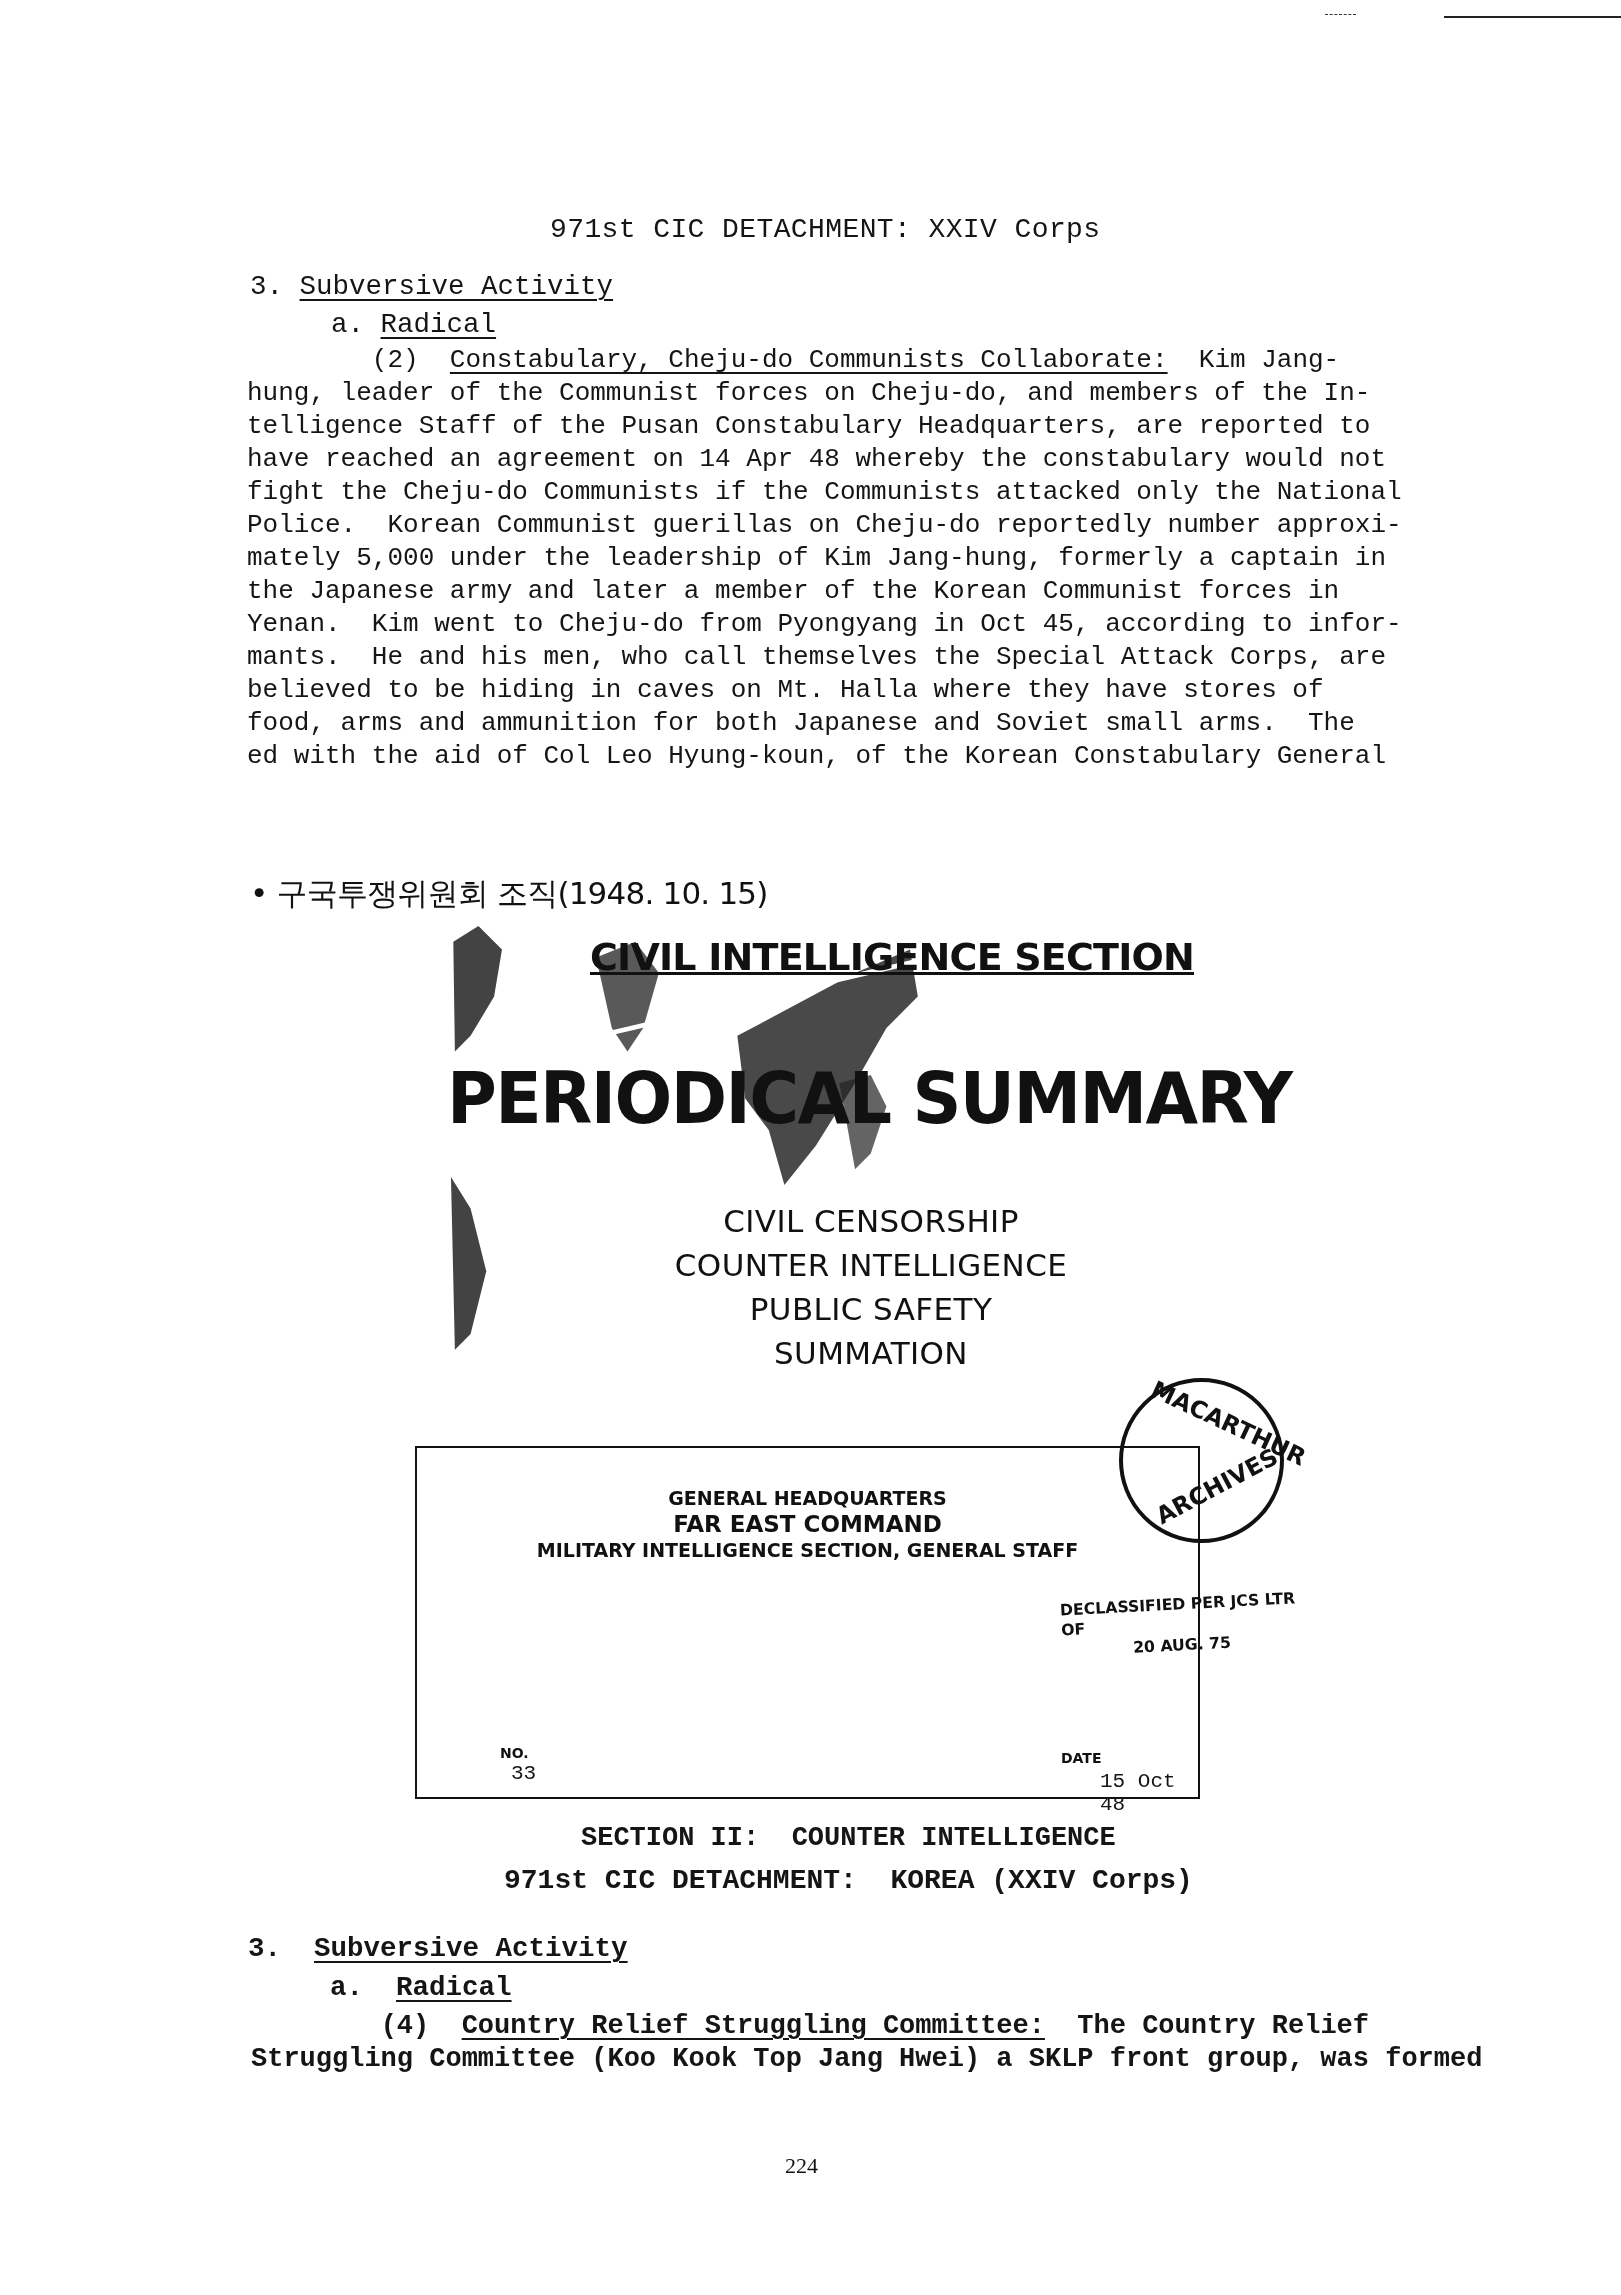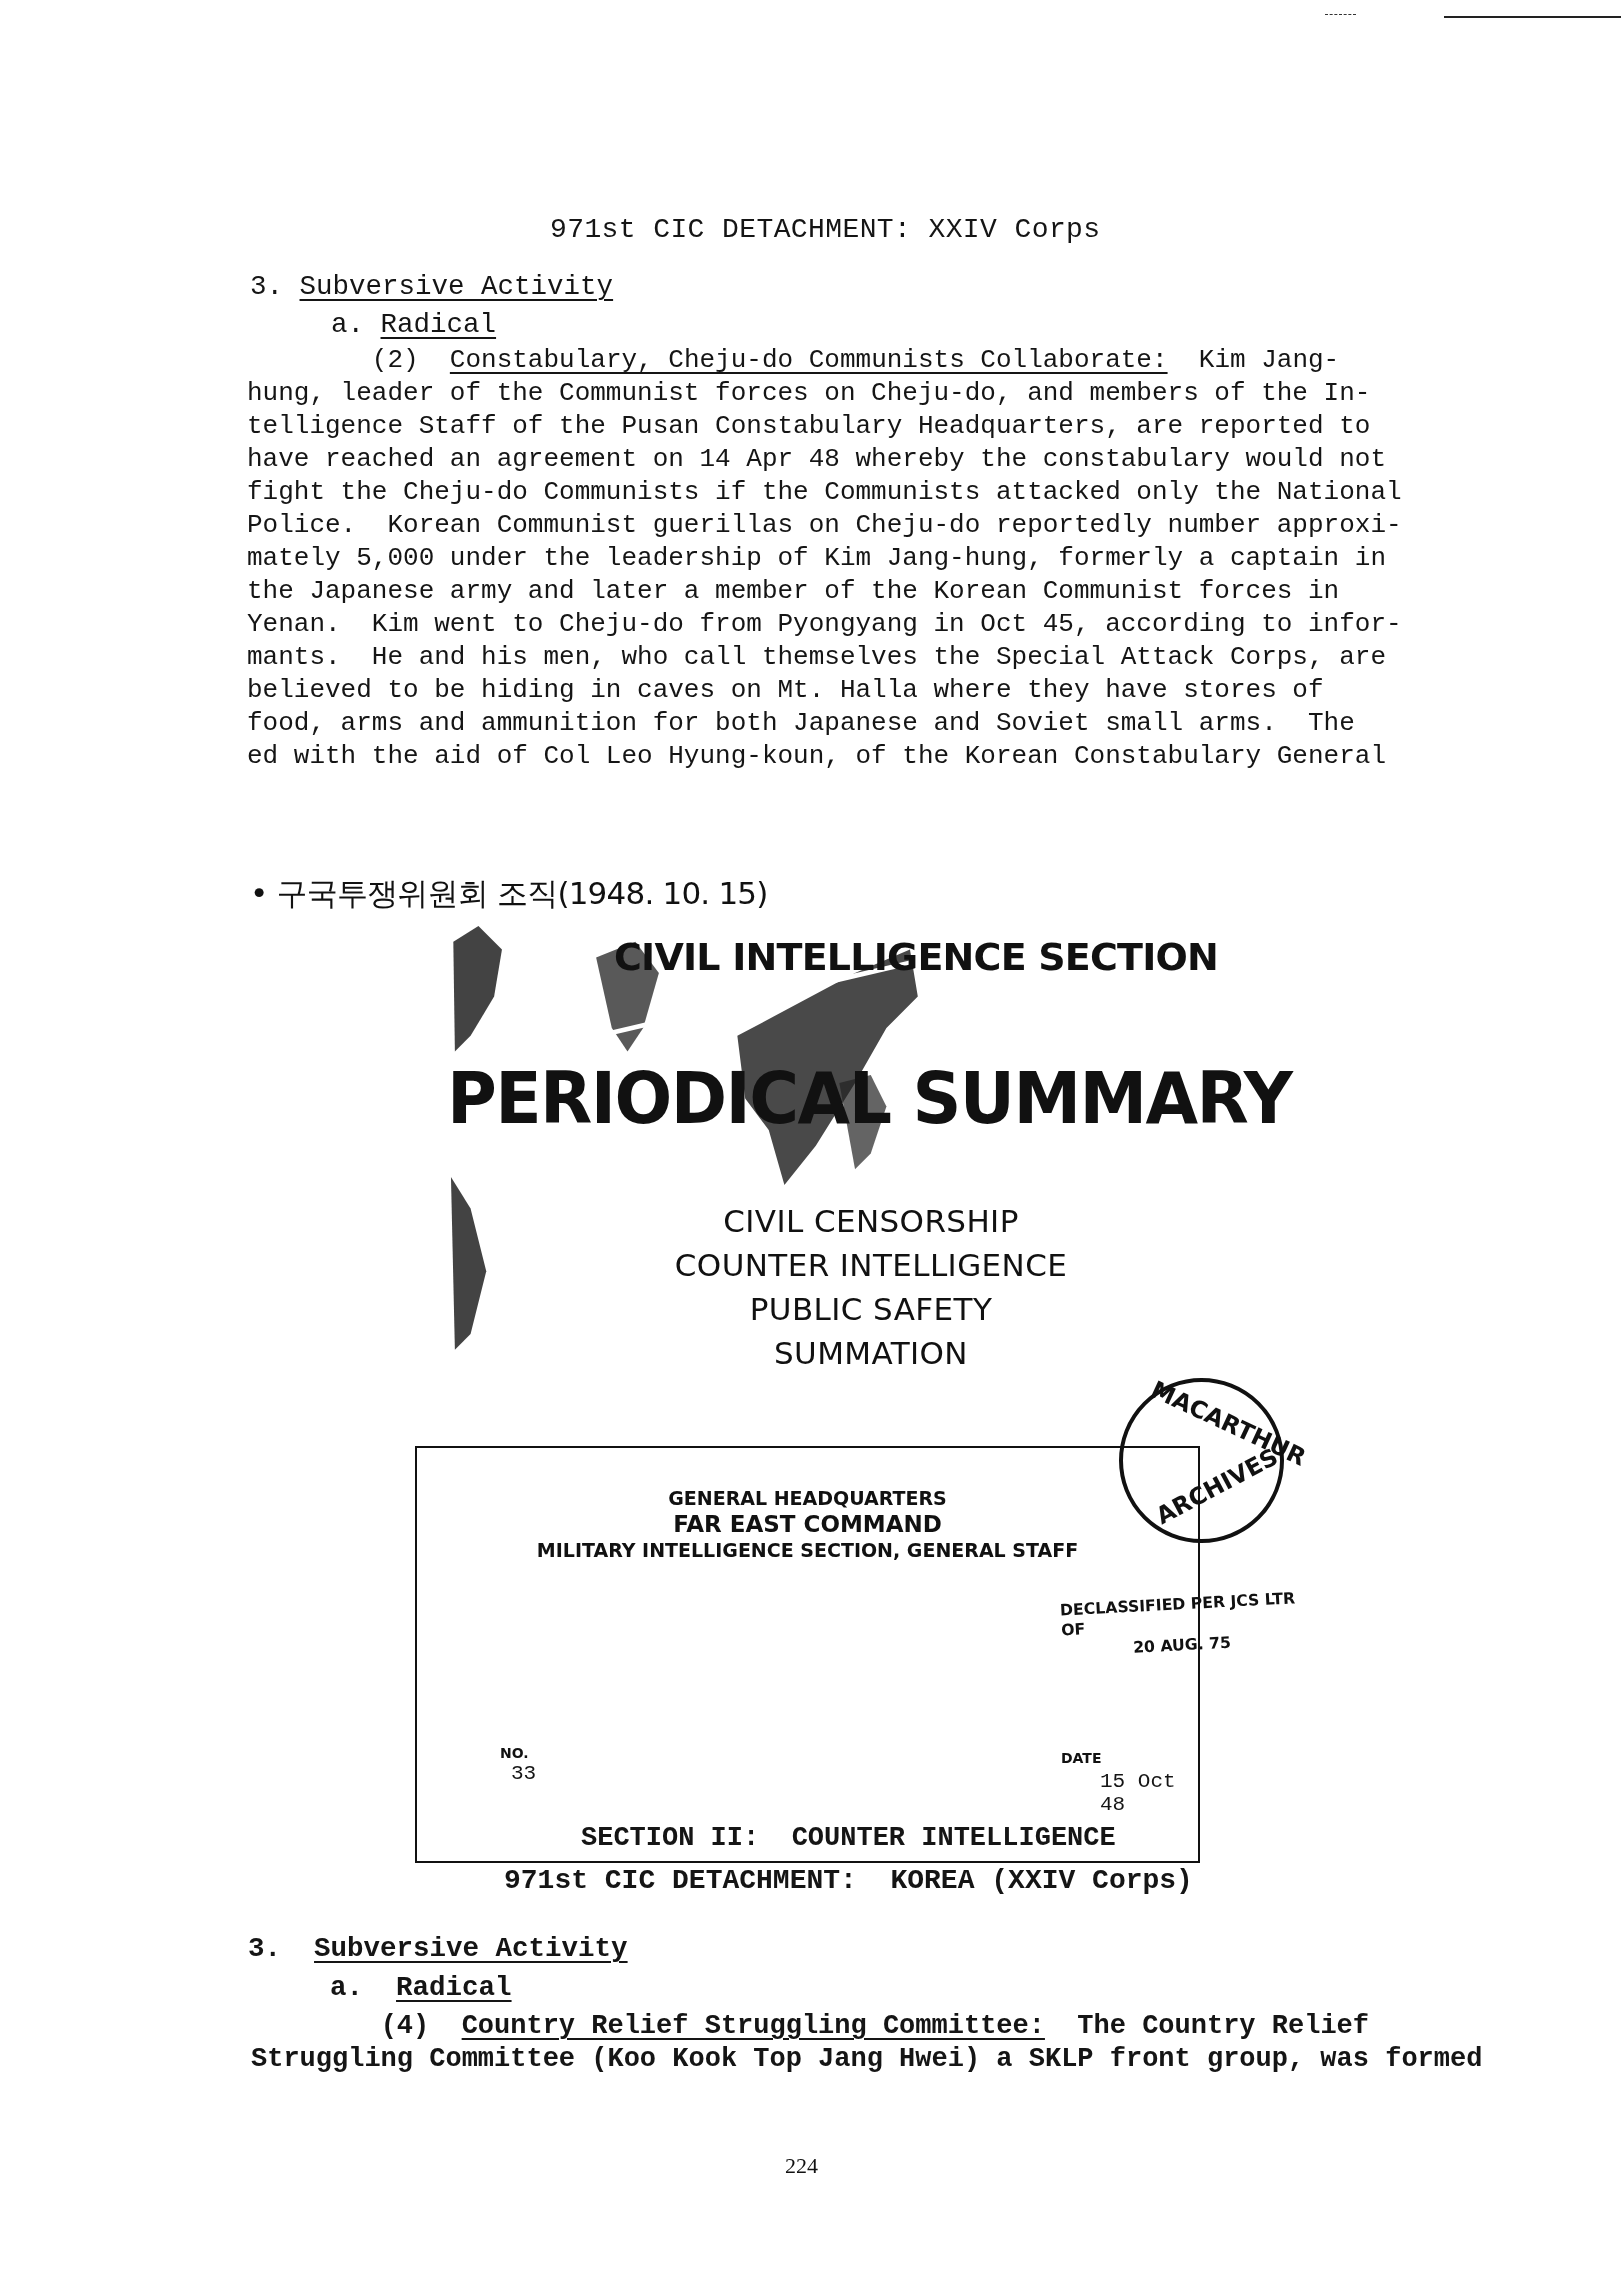--- a/index.html
+++ b/index.html
@@ -16,27 +16,27 @@
   .header1 { top: 214px; left: 550px; font-size: 28px; letter-spacing: 0.4px; }
   .line { font-size: 26px; line-height: 33px; white-space: pre; }
 
   .para1 { top: 344px; left: 247px; width: 1225px; }
   .para1 .line { display: block; }
 
   .korean { top: 873px; left: 250px; font-size: 31px; letter-spacing: -0.8px; }
 
   
   .cover { top: 926px; left: 447px; width: 871px; height: 510px; }
-  .cis-title { position: absolute; top: 9.4px; left: 167px; font-size: 38px; font-weight: 700; letter-spacing: -0.8px; }
+  .cis-title { position: absolute; top: 9.4px; left: 143px; font-size: 38px; font-weight: 700; letter-spacing: -0.8px; text-decoration: underline; }
   .ps-title { position: absolute; top: 133px; left: 0; font-size: 68px; font-weight: 900; letter-spacing: -1.6px; transform: scaleY(1.05); }
   .cover-topics { position: absolute; top: 273px; left: 204px; width: 440px; text-align: center; }
   .cover-topics div { font-size: 31px; line-height: 44px; letter-spacing: 0.4px; }
 
   
-  .hq-box { top: 1446px; left: 415px; width: 785px; height: 417px; border: 2.4px solid #111; border-right-width: 2.4px; box-sizing: border-box; }
+  .hq-box { top: 1446px; left: 415px; width: 785px; height: 353px; border: 2.4px solid #111; border-right-width: 2.4px; box-sizing: border-box; }
   .hq-head { position: absolute; top: 39px; left: 0; width: 100%; text-align: center; }
   .hq-head div { font-weight: 700; }
   .hq-l1 { font-size: 19px; line-height: 23.6px; }
   .hq-l2 { font-size: 23px; line-height: 27px; }
   .hq-l3 { font-size: 19px; line-height: 25px; }
   .contents { position: absolute; top: 155px; left: 181px; }
   .contents .row { font-size: 21px; line-height: 26px; font-weight: 700; white-space: pre; }
   .contents .num { display: inline-block; width: 47px; text-align: right; margin-right: 9.4px; }
   .declass { position: absolute; top: 146px; left: 644px; width: 251px; font-size: 15.7px; font-weight: 700; line-height: 20.4px; transform: rotate(-3deg); }
   .declass .d2 { padding-left: 71px; }

